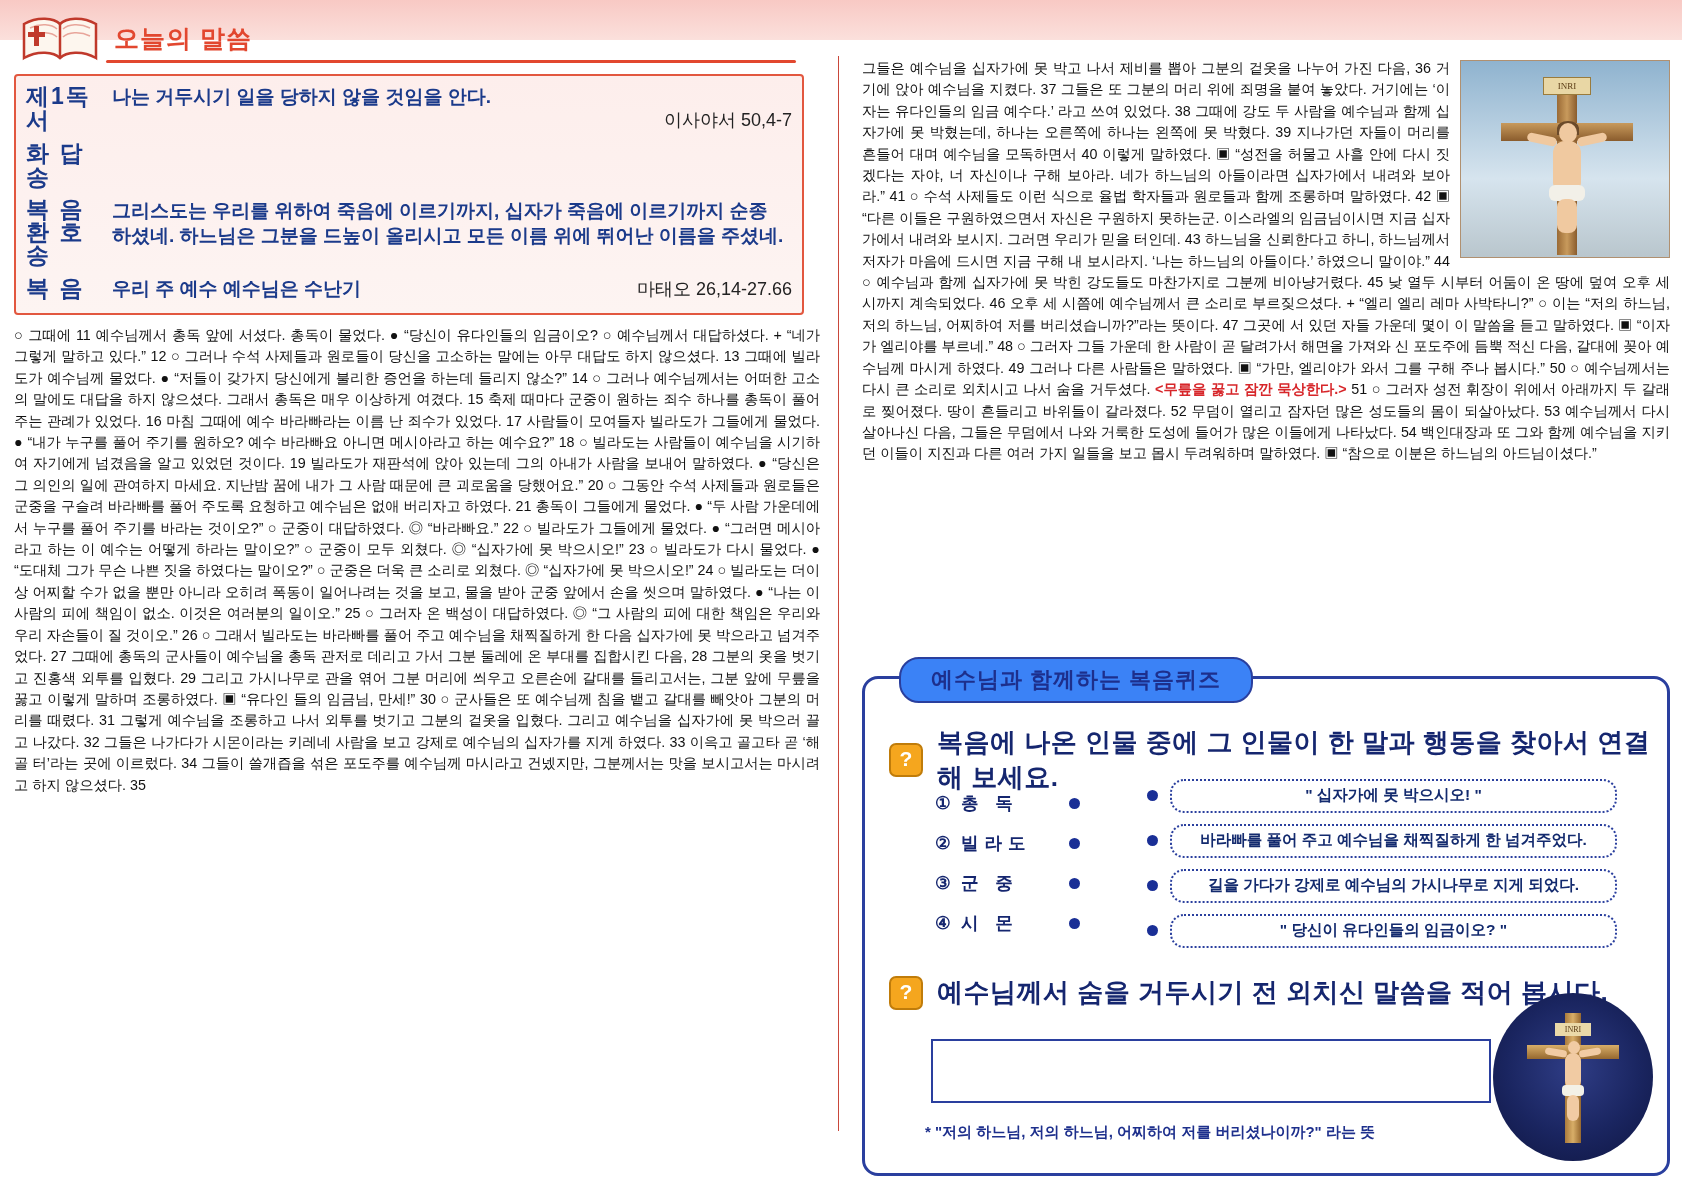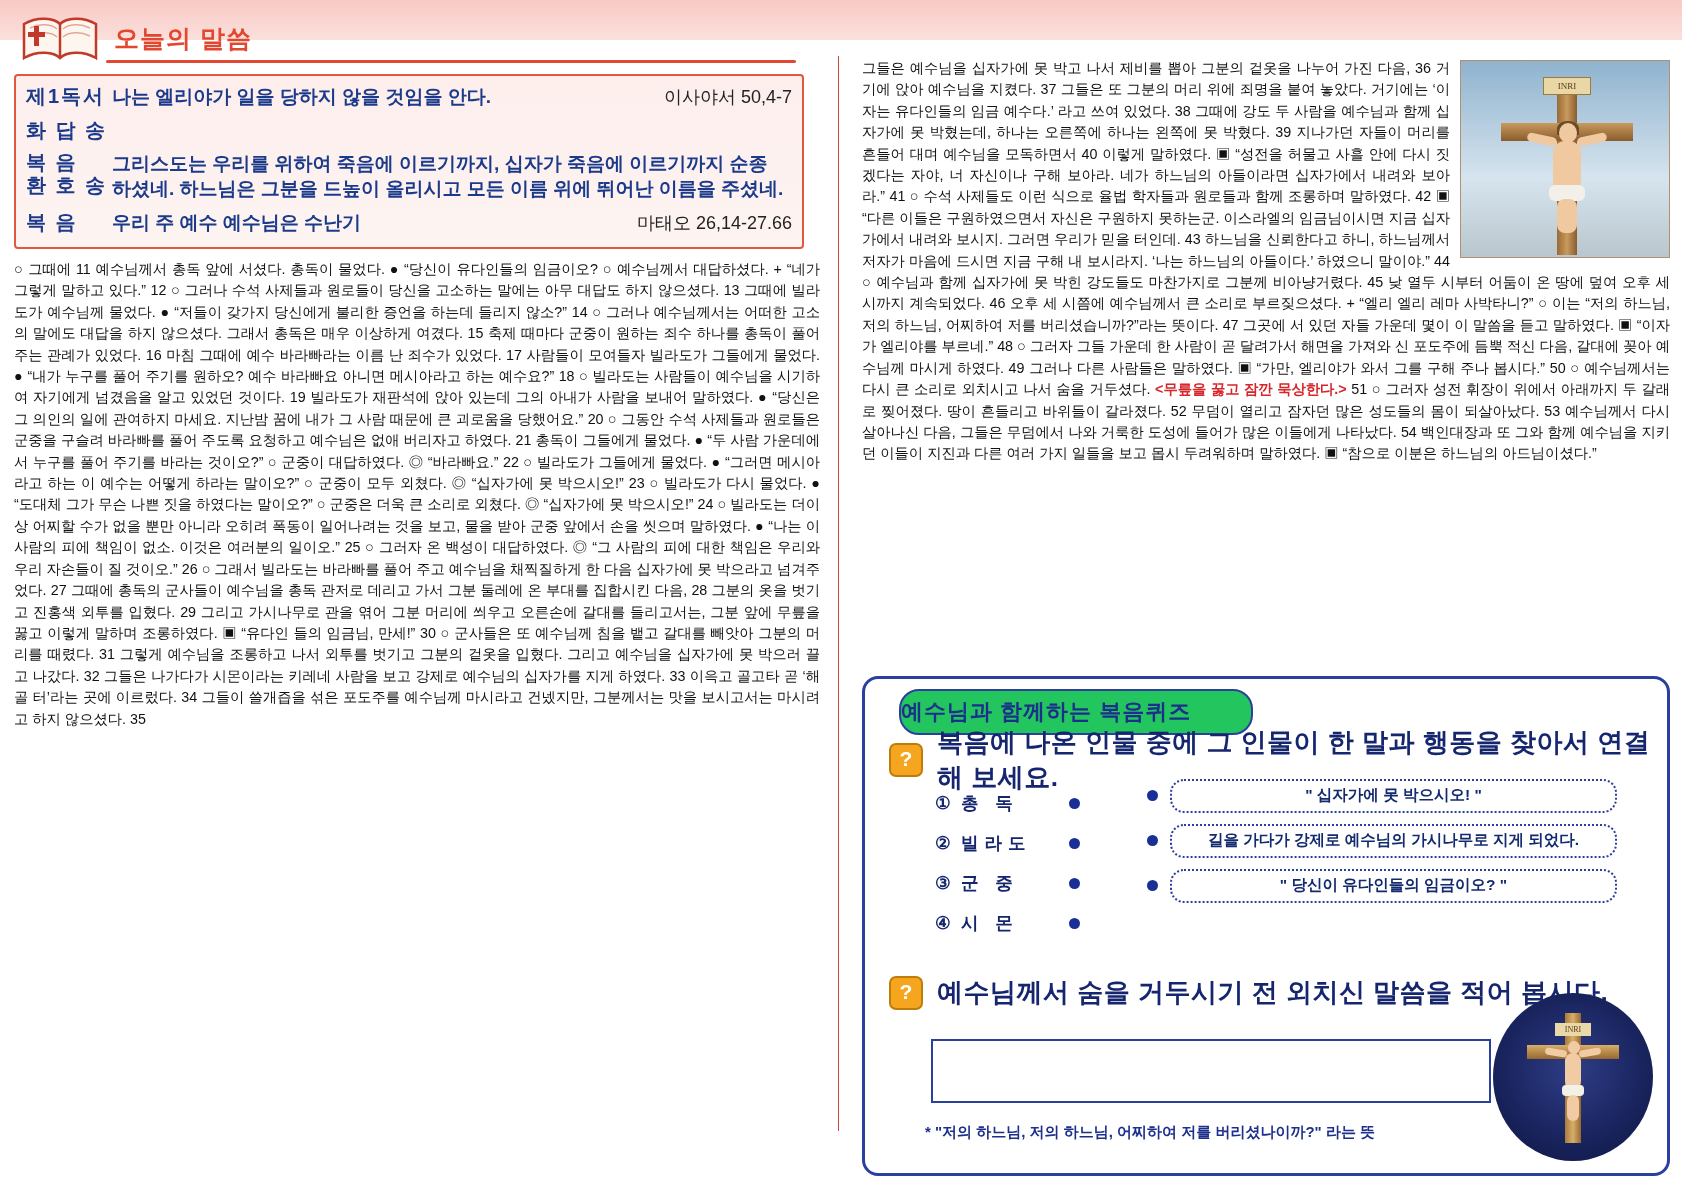--- a/index.html
+++ b/index.html
@@ -97,21 +97,21 @@
   .rd-row {
     display: flex;
     align-items: flex-start;
     margin-bottom: 9px;
     position: relative;
   }
   .rd-row:last-child { margin-bottom: 2px; }
   .rd-label {
     width: 86px;
     flex: 0 0 86px;
-    font-size: 20px;
+    font-size: 23px;
     font-weight: bold;
     color: #1b3a8a;
     line-height: 24px;
     letter-spacing: 2px;
   }
   .rd-label.two-line { line-height: 23px; }
   .rd-text {
     flex: 1 1 auto;
     font-size: 19px;
     font-weight: bold;
@@ -249,26 +249,26 @@
     border-radius: 16px;
     background: #ffffff;
     box-sizing: border-box;
   }
   .quiz-title-wrap {
     position: absolute;
     left: 34px;
     top: -22px;
     width: 350px;
     height: 42px;
-    background: #22c55e;
+    background: #3b82f6;
     border: 2px solid #2a3f9e;
     border-radius: 20px;
     display: flex;
     align-items: center;
-    margin-top: 32px;
+    justify-content: center;
   }
   .quiz-title {
     font-size: 22px;
     font-weight: bold;
     color: #1d2f8c;
     letter-spacing: 1px;
   }
   .q-row {
     position: absolute;
     display: flex;
@@ -454,21 +454,21 @@
         </svg>
       </div>
       <div class="hdr-title">오늘의 말씀</div>
       <div class="hdr-rule"></div>
     </div>
 
     <div class="readings">
 
       <div class="rd-row">
         <div class="rd-label">제1독서</div>
-        <div class="rd-text">나는 엘리야가 일을 당하지 않을 것임을 안다.</div>
+        <div class="rd-text">나는 거두시기 일을 당하지 않을 것임을 안다.</div>
         <div class="rd-ref">이사야서 50,4-7</div>
       </div>
 
       <div class="rd-row">
         <div class="rd-label">화 답 송</div>
         <div class="rd-ref"></div>
       </div>
 
 
       <div class="rd-row">
@@ -549,20 +549,24 @@
         </div>
       </div>
 
       <div class="match-right">
         <div class="ans-row">
           <span class="dot"></span>
           <span class="ans-box">" 십자가에 못 박으시오! "</span>
         </div>
         <div class="ans-row">
           <span class="dot"></span>
+          <span class="ans-box">바라빠를 풀어 주고 예수님을 채찍질하게 한 넘겨주었다.</span>
+        </div>
+        <div class="ans-row">
+          <span class="dot"></span>
           <span class="ans-box">길을 가다가 강제로 예수님의 가시나무로 지게 되었다.</span>
         </div>
         <div class="ans-row">
           <span class="dot"></span>
           <span class="ans-box">" 당신이 유다인들의 임금이오? "</span>
         </div>
       </div>
 
       <div class="q-row" style="left:24px; top:296px;">
         <div class="q-mark">?</div>

